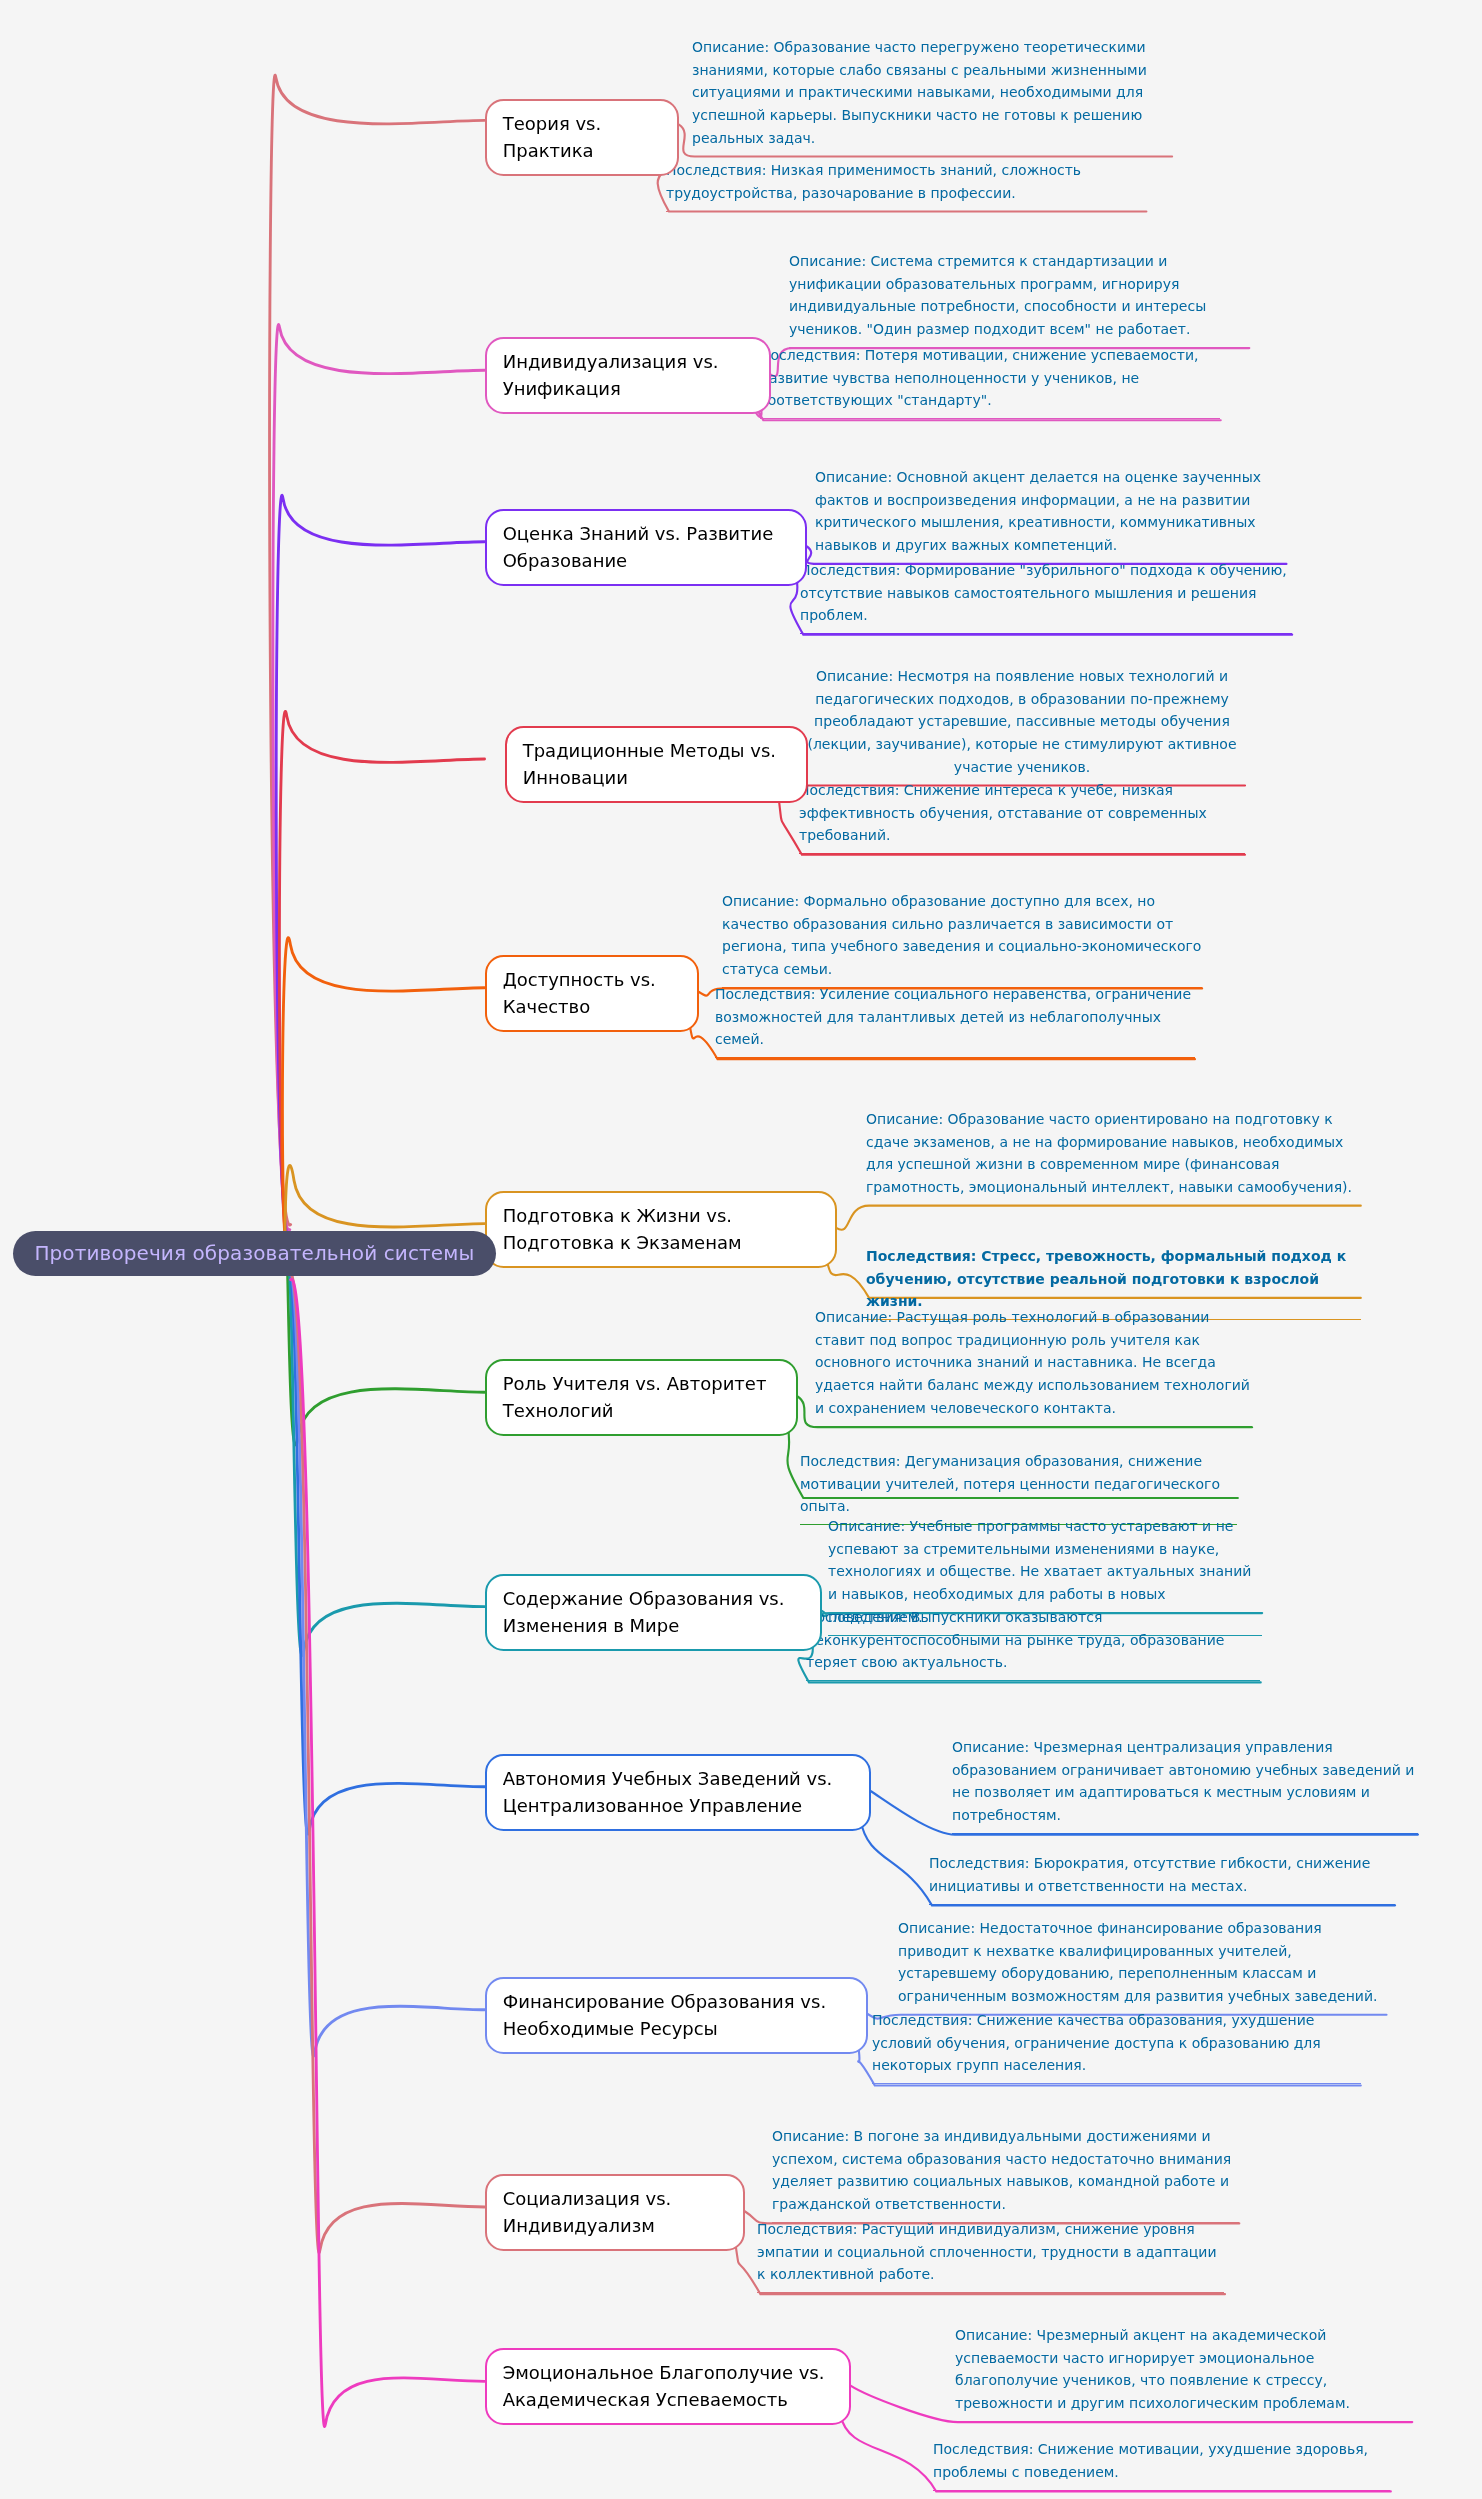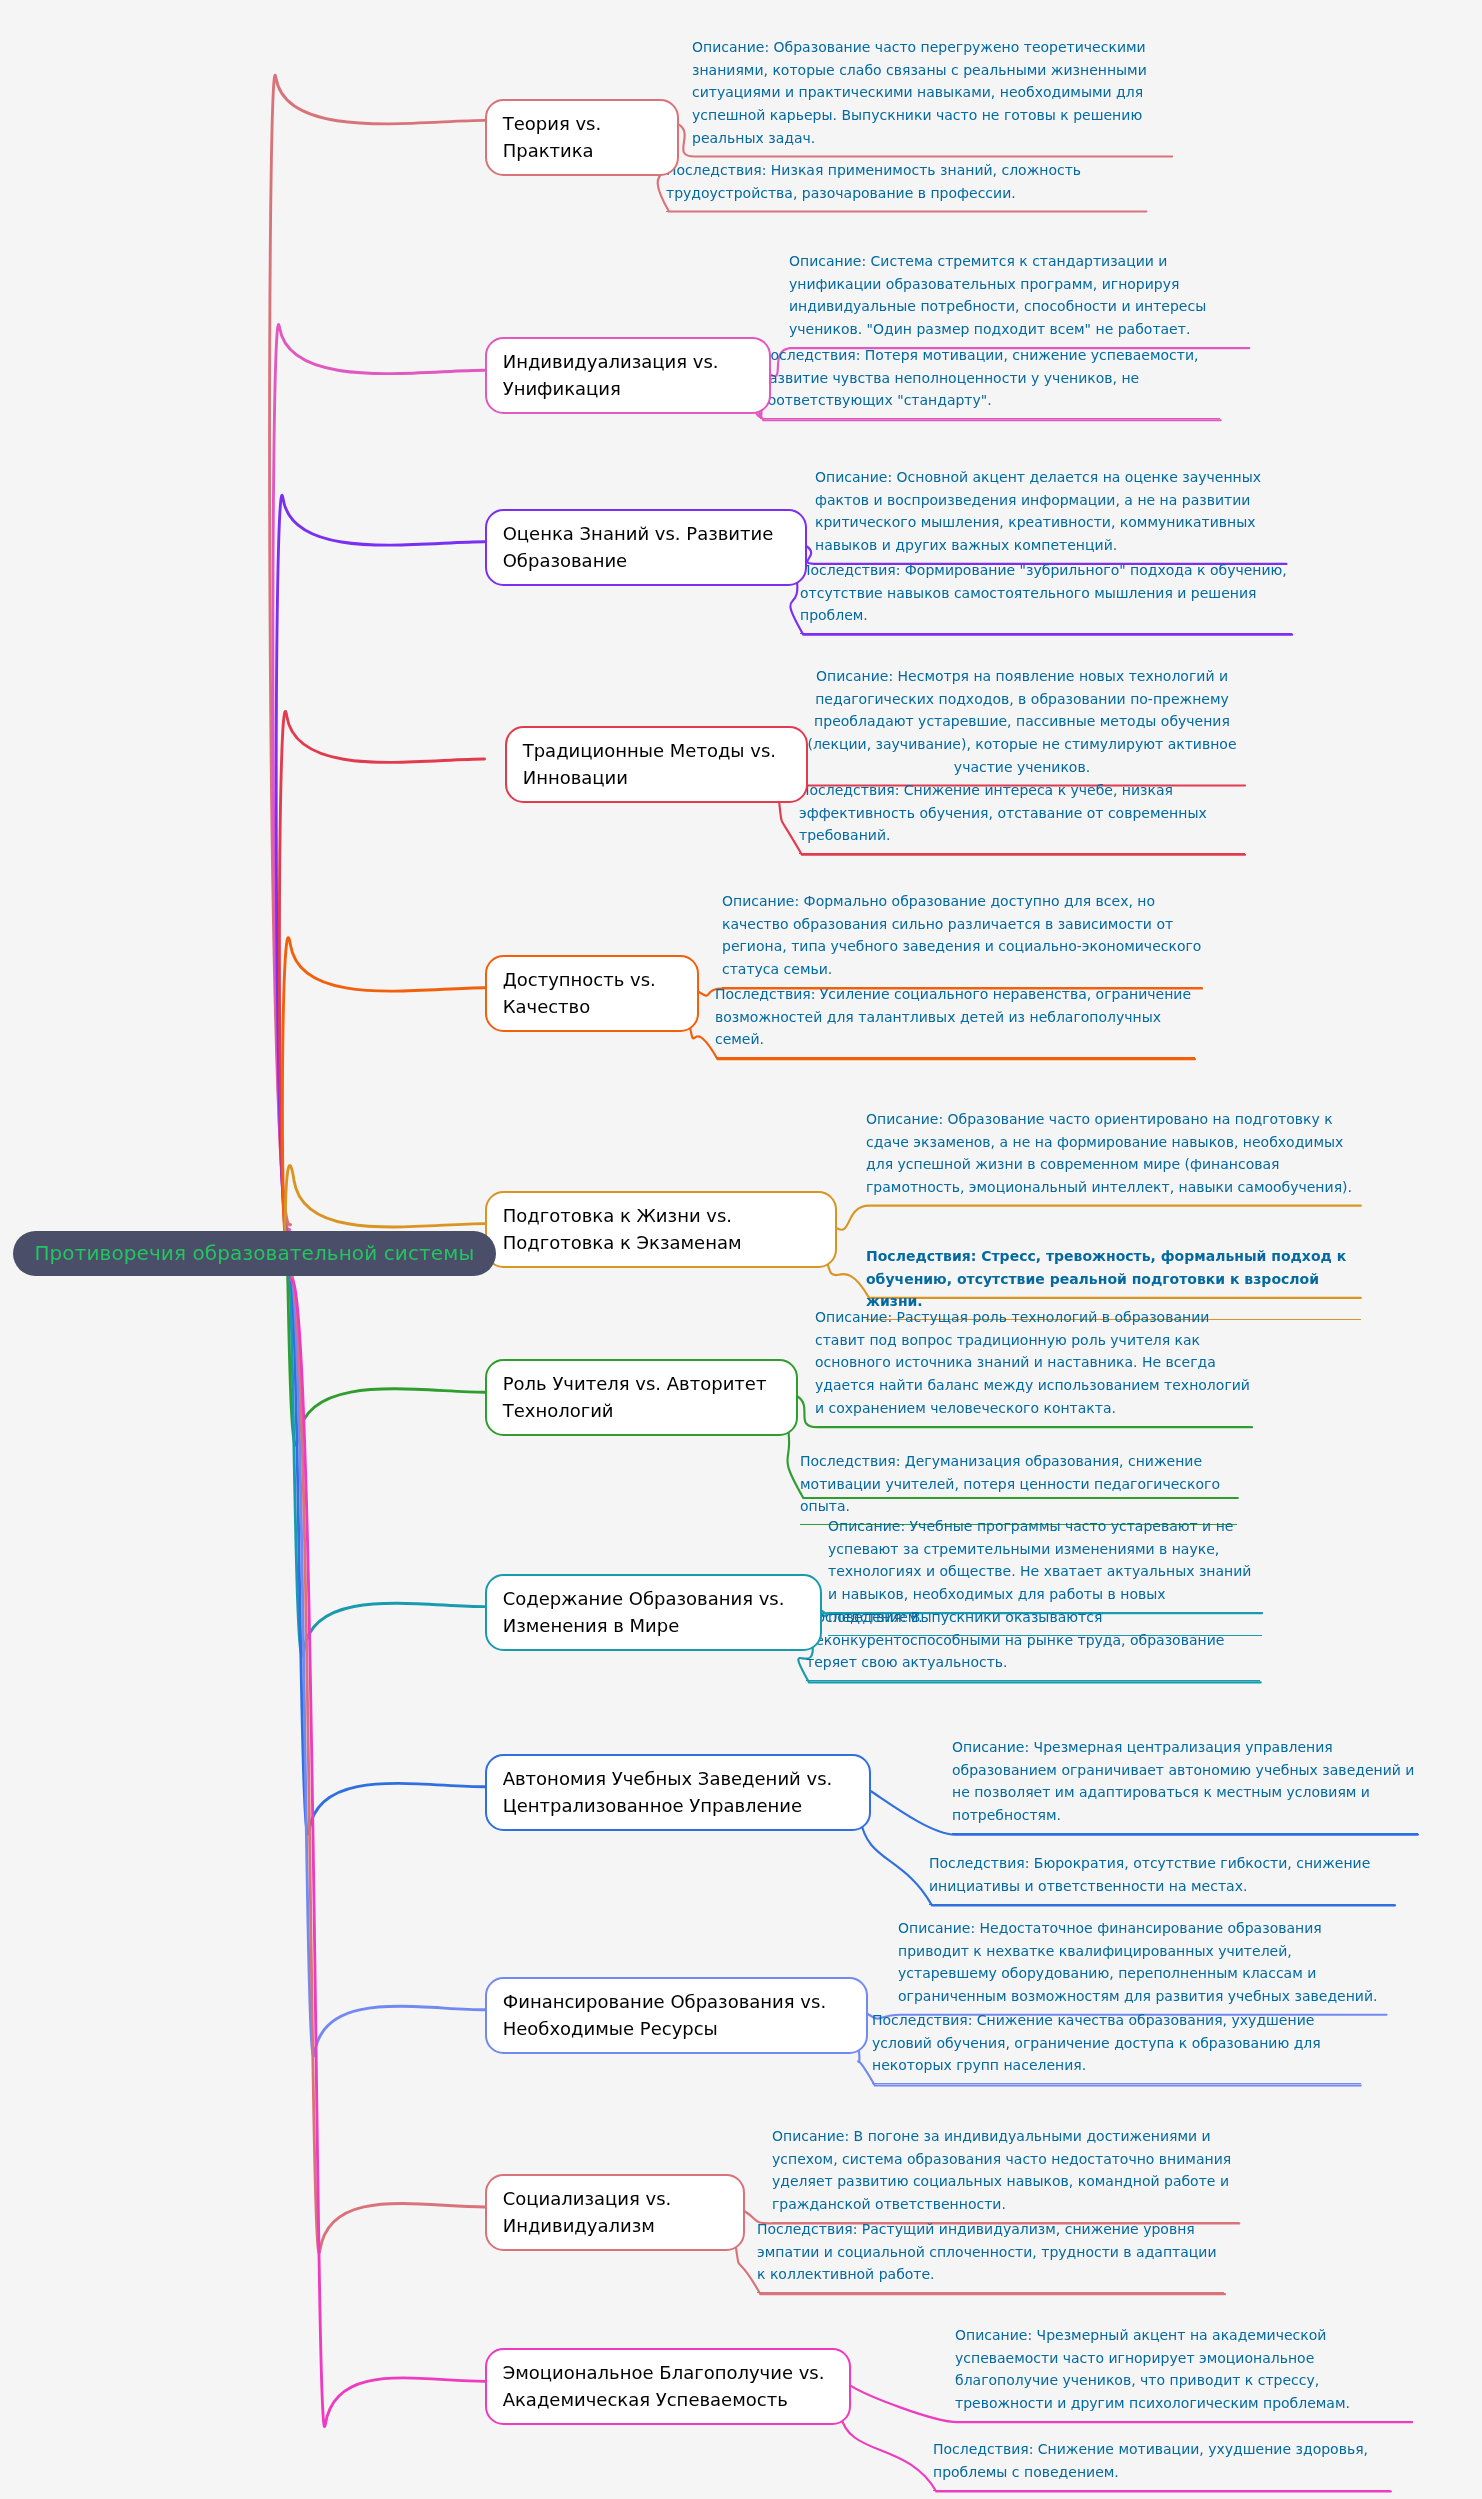--- a/index.html
+++ b/index.html
@@ -26,21 +26,21 @@
     left: 0; top: 0;
     width: 1483px;
     height: 2500px;
     pointer-events: none;
   }
 
   
   .root-node {
     position: absolute;
     background: #4a4e69;
-    color: #22c55e;
+    color: #c4b5fd;
     border-radius: 24px;
     padding: 10px 21.4px;
     font-size: 20px;
     line-height: 1.25;
     white-space: nowrap;
     box-sizing: border-box;
     z-index: 20;
     letter-spacing: 0.1px;
   }
 
@@ -146,17 +146,17 @@
       <div class="topic-node" style="left: 485px; top: 1754px; width: 386px; min-height: 57px; border-color: rgb(47, 111, 224);"><span>Автономия Учебных Заведений vs. Централизованное Управление</span></div>
       <div class="detail" style="left: 952px; top: 1736px; width: 466px; border-bottom-color: rgb(47, 111, 224);"><span>Описание: Чрезмерная централизация управления образованием ограничивает автономию учебных заведений и не позволяет им адаптироваться к местным условиям и потребностям.</span></div>
       <div class="detail" style="left: 929px; top: 1852px; width: 466px; border-bottom-color: rgb(47, 111, 224);"><span>Последствия: Бюрократия, отсутствие гибкости, снижение инициативы и ответственности на местах.</span></div>
       <div class="topic-node" style="left: 485px; top: 1977px; width: 383px; min-height: 36px; border-color: rgb(114, 137, 240);"><span>Финансирование Образования vs. Необходимые Ресурсы</span></div>
       <div class="detail" style="left: 898px; top: 1917px; width: 489px; border-bottom-color: rgb(114, 137, 240);"><span>Описание: Недостаточное финансирование образования приводит к нехватке квалифицированных учителей, устаревшему оборудованию, переполненным классам и ограниченным возможностям для развития учебных заведений.</span></div>
       <div class="detail" style="left: 872px; top: 2009px; width: 489px; border-bottom-color: rgb(114, 137, 240);"><span>Последствия: Снижение качества образования, ухудшение условий обучения, ограничение доступа к образованию для некоторых групп населения.</span></div>
       <div class="topic-node" style="left: 485px; top: 2174px; width: 260px; min-height: 36px; border-color: rgb(217, 115, 122);"><span>Социализация vs. Индивидуализм</span></div>
       <div class="detail" style="left: 772px; top: 2125px; width: 467px; border-bottom-color: rgb(217, 115, 122);"><span>Описание: В погоне за индивидуальными достижениями и успехом, система образования часто недостаточно внимания уделяет развитию социальных навыков, командной работе и гражданской ответственности.</span></div>
       <div class="detail" style="left: 757px; top: 2218px; width: 467px; border-bottom-color: rgb(217, 115, 122);"><span>Последствия: Растущий индивидуализм, снижение уровня эмпатии и социальной сплоченности, трудности в адаптации к коллективной работе.</span></div>
       <div class="topic-node" style="left: 485px; top: 2348px; width: 366px; min-height: 57px; border-color: rgb(238, 59, 191);"><span>Эмоциональное Благополучие vs. Академическая Успеваемость</span></div>
-      <div class="detail" style="left: 955px; top: 2324px; width: 457px; border-bottom-color: rgb(238, 59, 191);"><span>Описание: Чрезмерный акцент на академической успеваемости часто игнорирует эмоциональное благополучие учеников, что приводит к стрессу, тревожности и другим психологическим проблемам.</span></div>
+      <div class="detail" style="left: 955px; top: 2324px; width: 457px; border-bottom-color: rgb(238, 59, 191);"><span>Описание: Чрезмерный акцент на академической успеваемости часто игнорирует эмоциональное благополучие учеников, что появление к стрессу, тревожности и другим психологическим проблемам.</span></div>
       <div class="detail" style="left: 933px; top: 2438px; width: 457px; border-bottom-color: rgb(238, 59, 191);"><span>Последствия: Снижение мотивации, ухудшение здоровья, проблемы с поведением.</span></div>
     </div>
 </div>
 
 
 </body></html>

